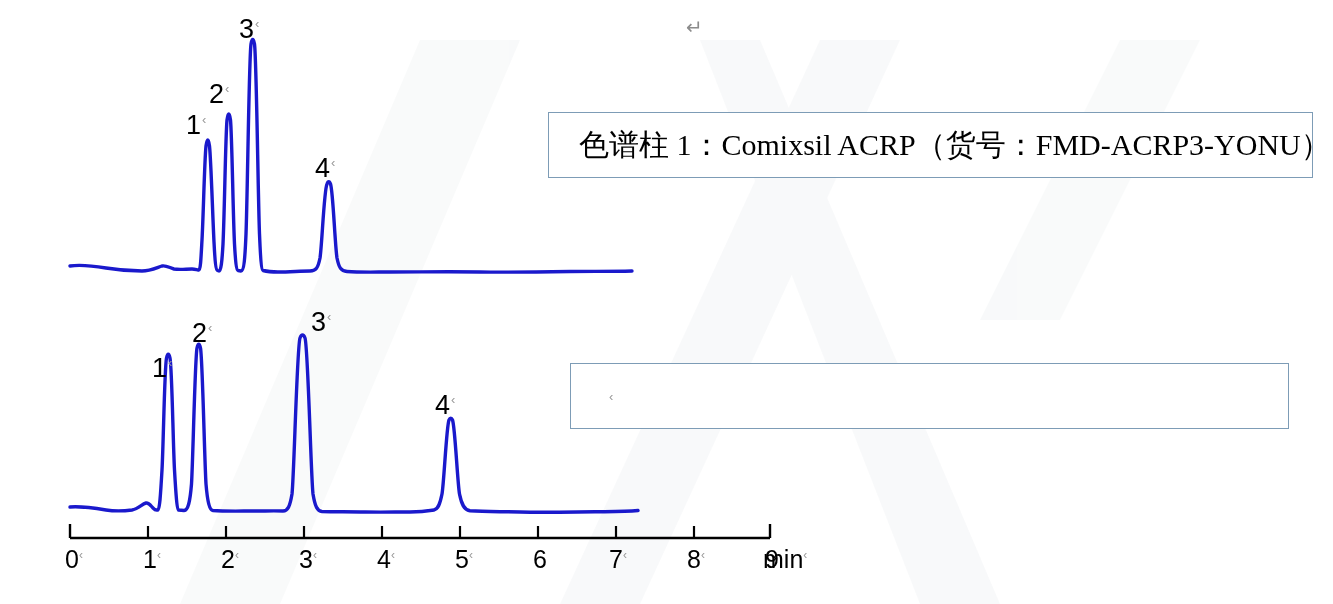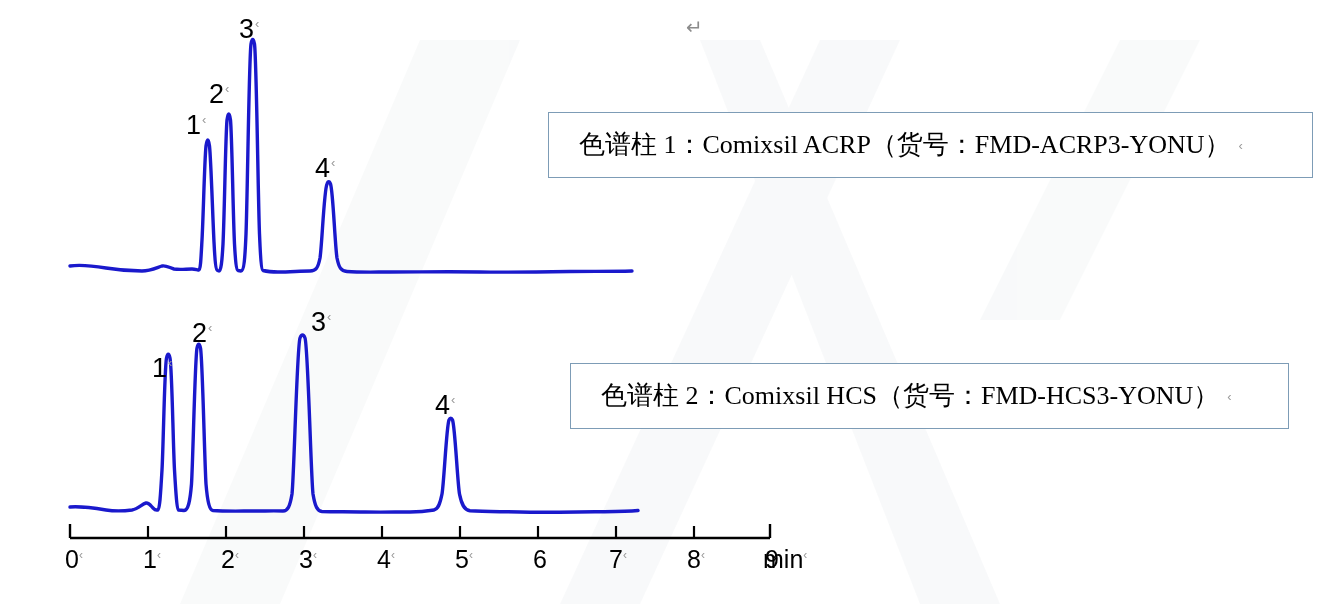--- a/index.html
+++ b/index.html
@@ -88,21 +88,21 @@
     position: absolute;
     box-sizing: border-box;
     border: 1px solid #7d9cb6;
     background: #ffffff;
     display: flex;
     align-items: center;
     padding-left: 30px;
   }
   .caption-text {
     font-family: "Liberation Serif", serif;
-    font-size: 26px;
+    font-size: 30px;
     line-height: 1.2;
     color: #000000;
     white-space: nowrap;
   }
   .caption-mark {
     font-family: "Liberation Sans", sans-serif;
     font-size: 13px;
     color: #9a9a9a;
     margin-left: 8px;
     align-self: center;
@@ -269,17 +269,16 @@
   <div class="axis-tick-label" style="left:772px; top:547px;"><span>9</span></div>
 
   <div class="axis-unit-label" style="left:763px; top:547px;"><span>min</span><span class="fmt-mark">‹</span></div>
 
   <div class="caption-box" style="left:548px; top:112px; width:765px; height:66px;">
     <span class="caption-text">色谱柱 1：Comixsil ACRP（货号：FMD-ACRP3-YONU）</span>
     <span class="caption-mark">‹</span>
   </div>
 
   <div class="caption-box" style="left:570px; top:363px; width:719px; height:66px;">
-    <span class="caption-text">色谱柱 2：Comixsil HCS（货号：FMD-HCS3-YONU）</span>
     <span class="caption-mark">‹</span>
   </div>
 
 </div>
 
 </body></html>

